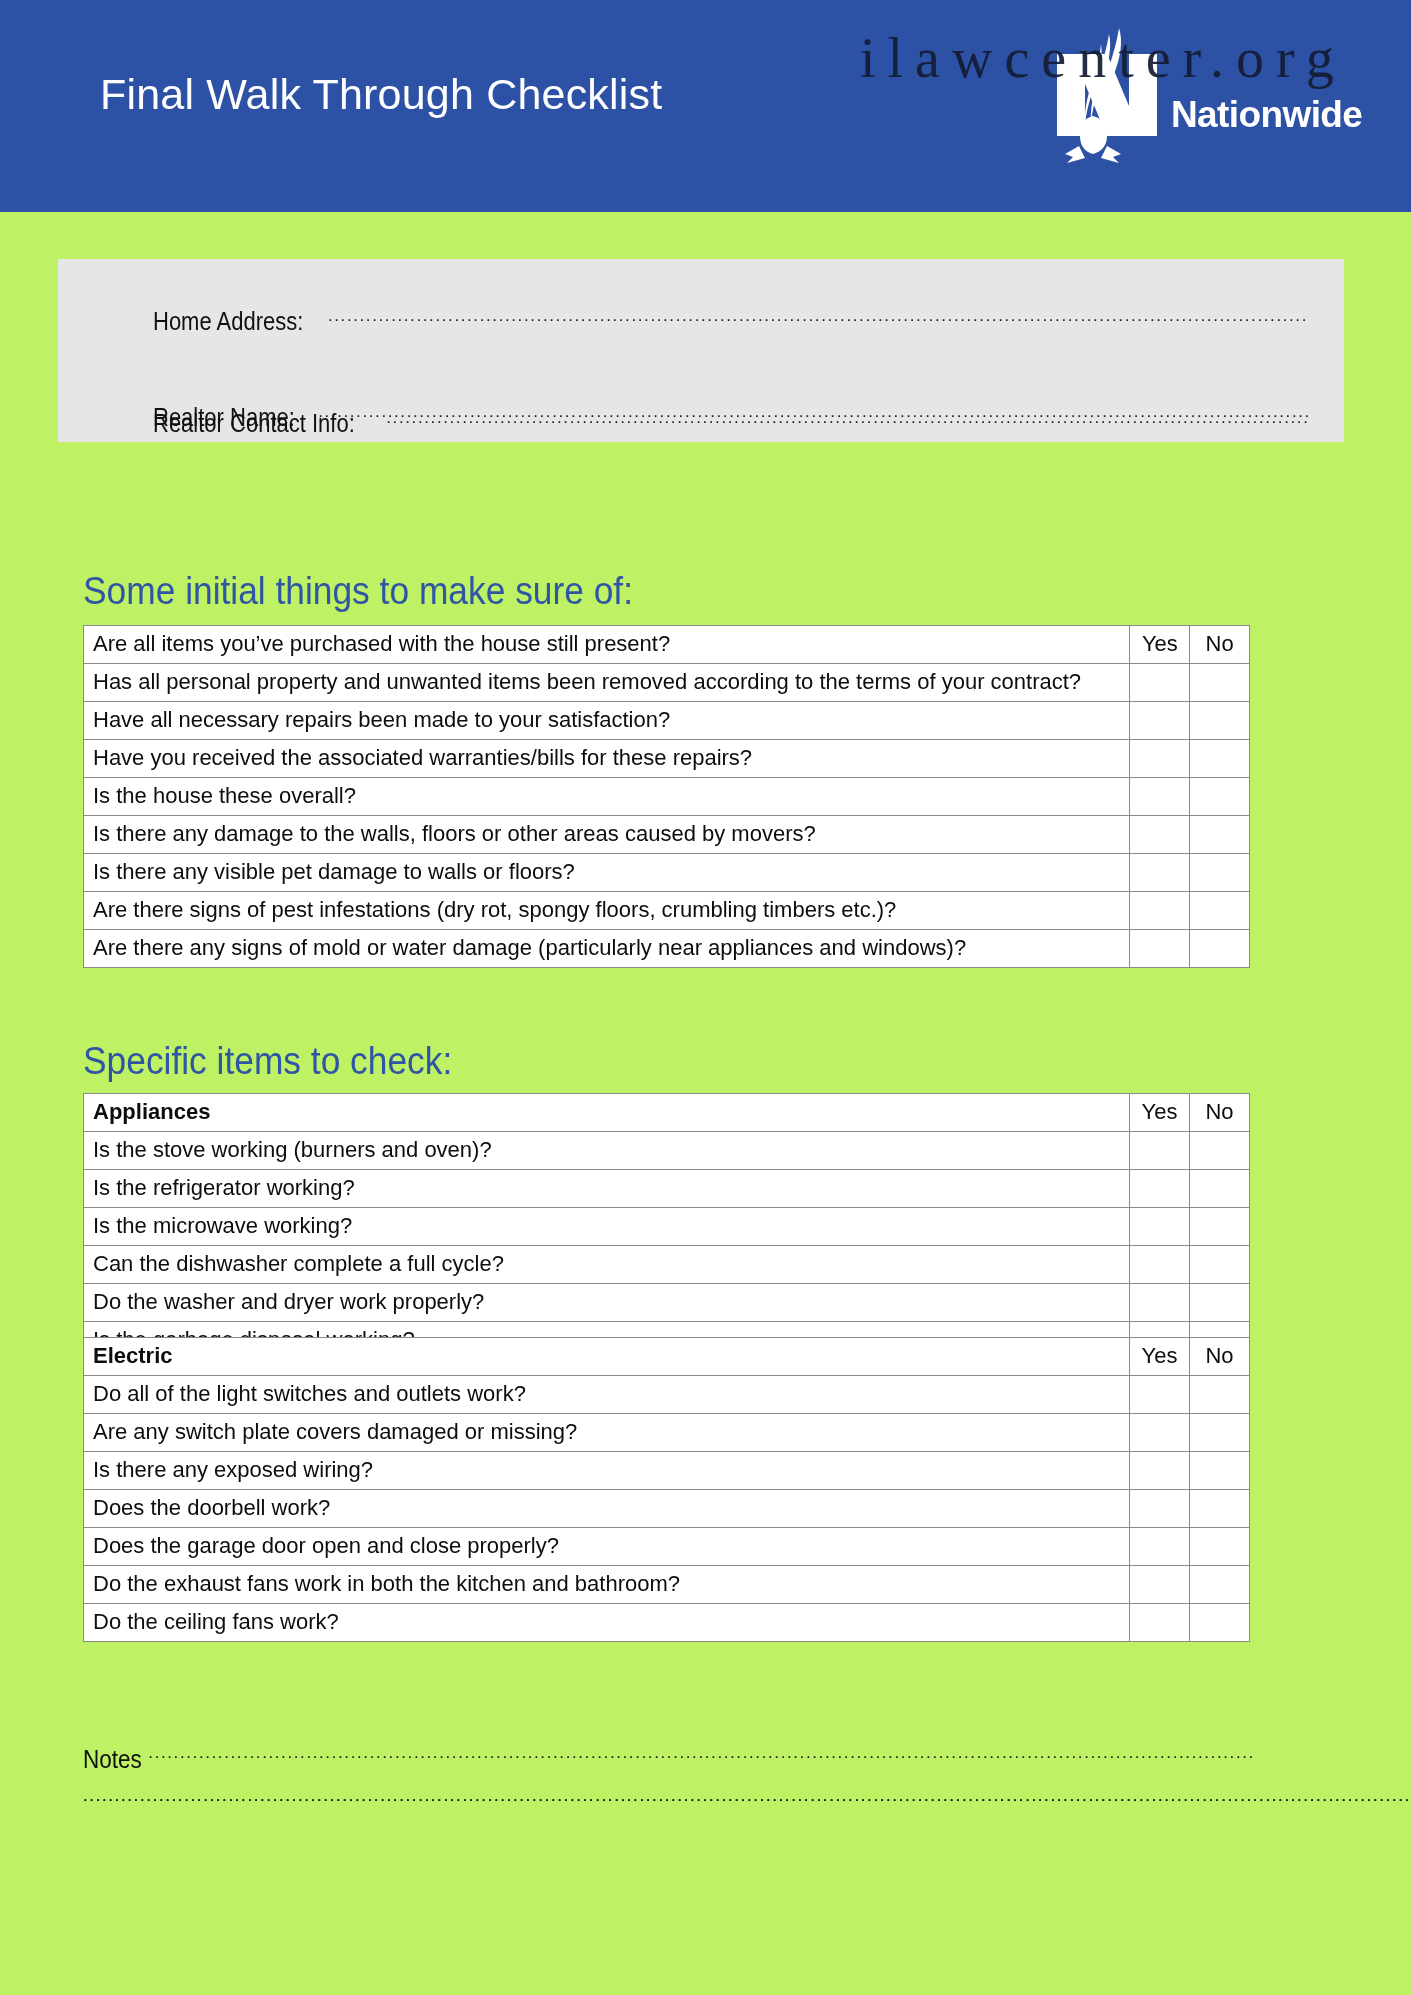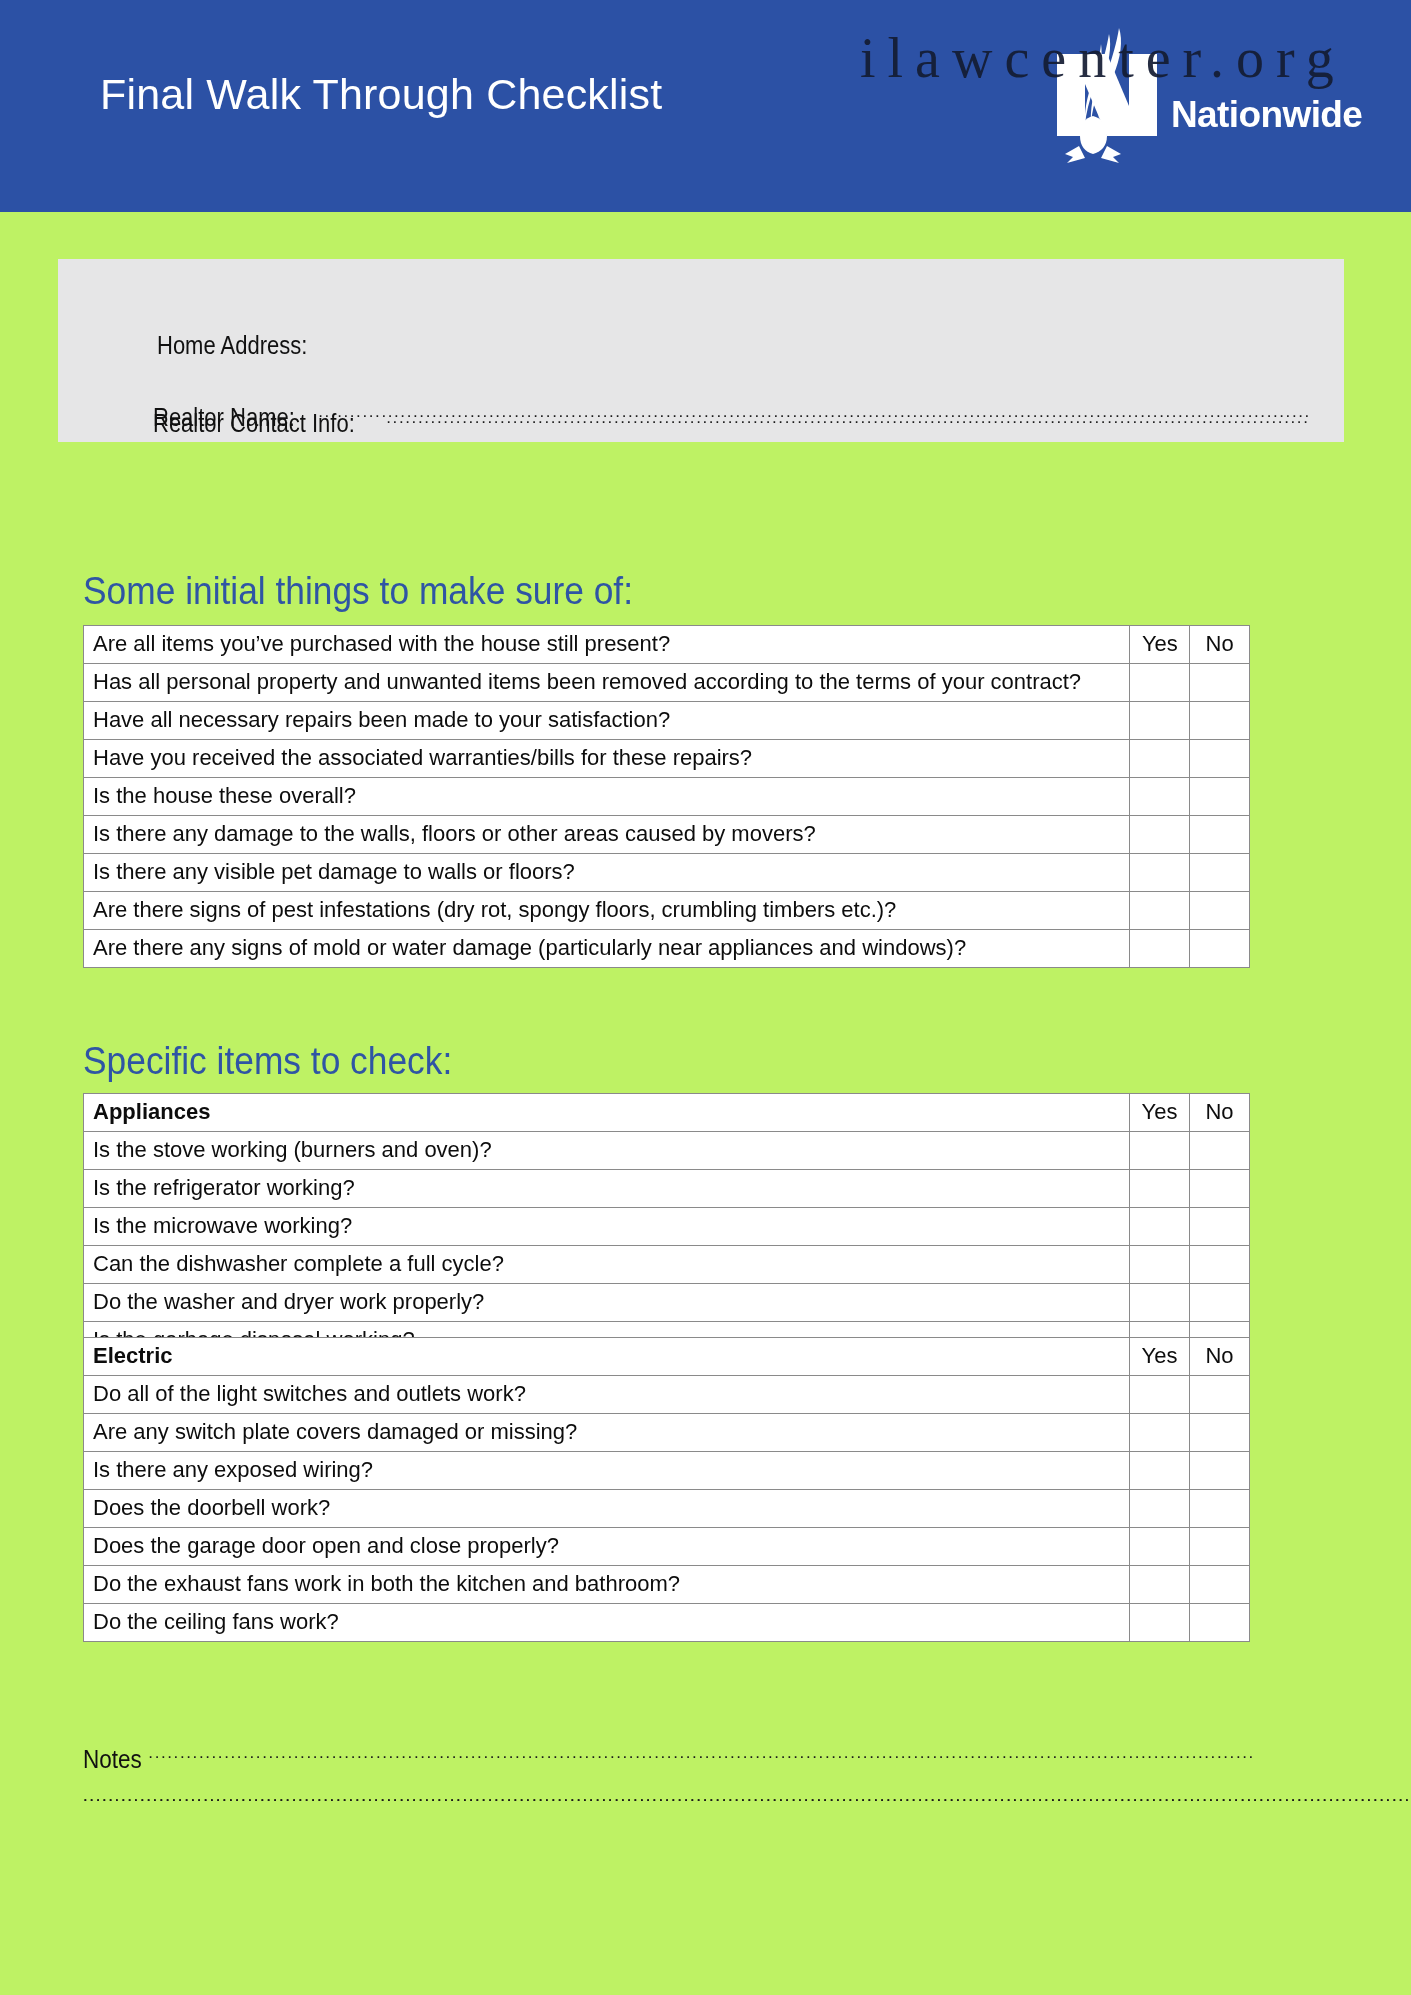--- a/index.html
+++ b/index.html
@@ -80,21 +80,21 @@
     background:#E6E6E7;
   }
   .info-row {
     position:absolute;
     left:95px;
     display:flex;
     align-items:baseline;
     width:1155px;
     white-space:nowrap;
   }
-  .info-row:nth-of-type(1){ top:72px;flex-direction:column; }
+  .info-row:nth-of-type(1){ top:48px; }
   .info-row:nth-of-type(2){ top:104px;margin-top:40px; }
   .info-row:nth-of-type(3){ top:150px; }
 
   .info-label {
     font-size:25px;
     color:#111111;
     font-stretch:condensed;
     transform:scaleX(0.88);
     transform-origin:left center;
     white-space:nowrap;

